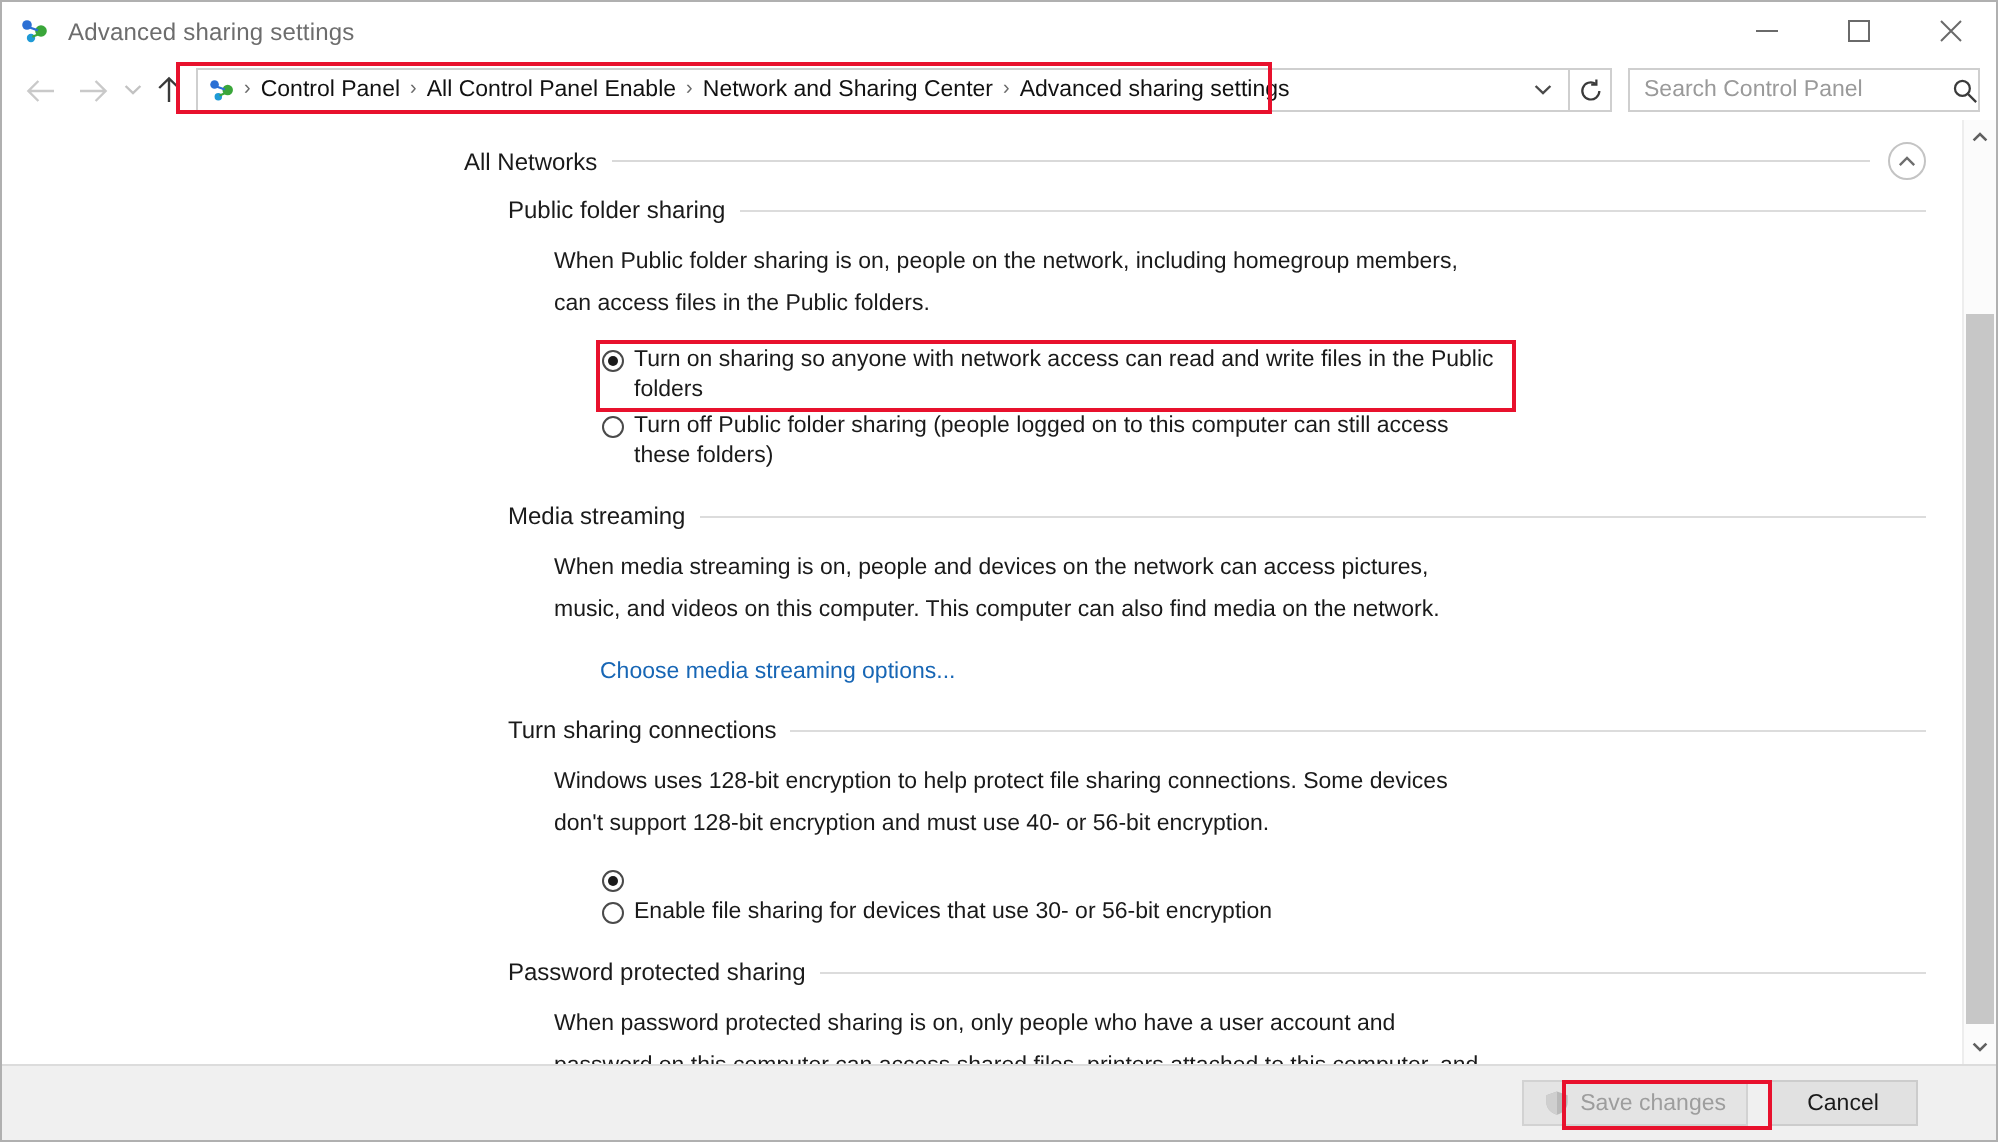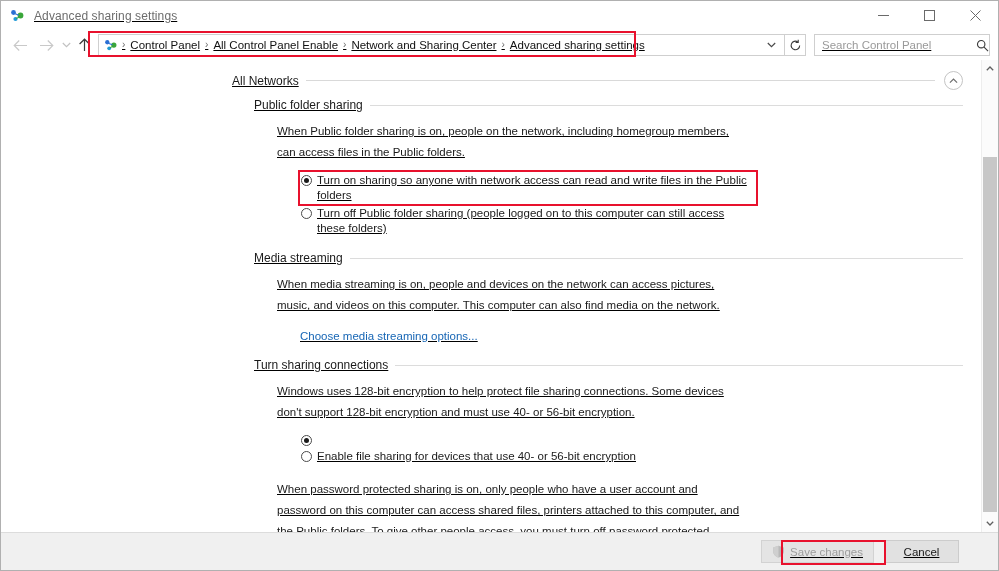--- a/index.html
+++ b/index.html
@@ -8,21 +8,21 @@
     overflow: hidden;
     background: #ffffff;
     font-family: "Liberation Sans", sans-serif;
     -webkit-font-smoothing: antialiased;
   }
   .window {
     position: relative;
     width: 999px; height: 571px;
     background: #3b82f6;
     border: 1px solid #b0b0b0;
-    display: flex; flex-direction: column; text-decoration: underline;
+    display: flex; flex-direction: column;
   }
 
   
   .titlebar {
     height: 29px; flex: 0 0 29px;
     background: #ffffff;
     display: flex; align-items: center;
     position: relative;
   }
   .title-icon { width: 16px; height: 16px; margin-left: 9px; position: relative; }
@@ -357,26 +357,30 @@
               <span class="label">Turn sharing connections</span>
               <span class="rule"></span>
             </div>
             <div class="body-text" style="max-width:450px;">Windows uses 128-bit encryption to help protect file sharing connections. Some devices don't support 128-bit encryption and must use 40- or 56-bit encryption.</div>
             <div class="radio-group">
               <div class="radio-row">
                 <span class="radio checked"></span>
               </div>
               <div class="radio-row">
                 <span class="radio"></span>
-                <span class="radio-label">Enable file sharing for devices that use 40- or 56-bit encryption</span>
+                <span class="radio-label">Enable file sharing for devices that use 30- or 56-bit encryption</span>
               </div>
             </div>
           </div>
 
           <div style="margin-top:14px;">
+            <div class="sub-head">
+              <span class="label">Password protected sharing</span>
+              <span class="rule"></span>
+            </div>
             <div class="body-text" style="max-width:470px;">When password protected sharing is on, only people who have a user account and password on this computer can access shared files, printers attached to this computer, and the Public folders. To give other people access, you must turn off password protected sharing.</div>
 
           </div>
 
         </div>
       </div>
     </div>
 
     <div class="scrollbar">
       <div class="sb-arrow">

